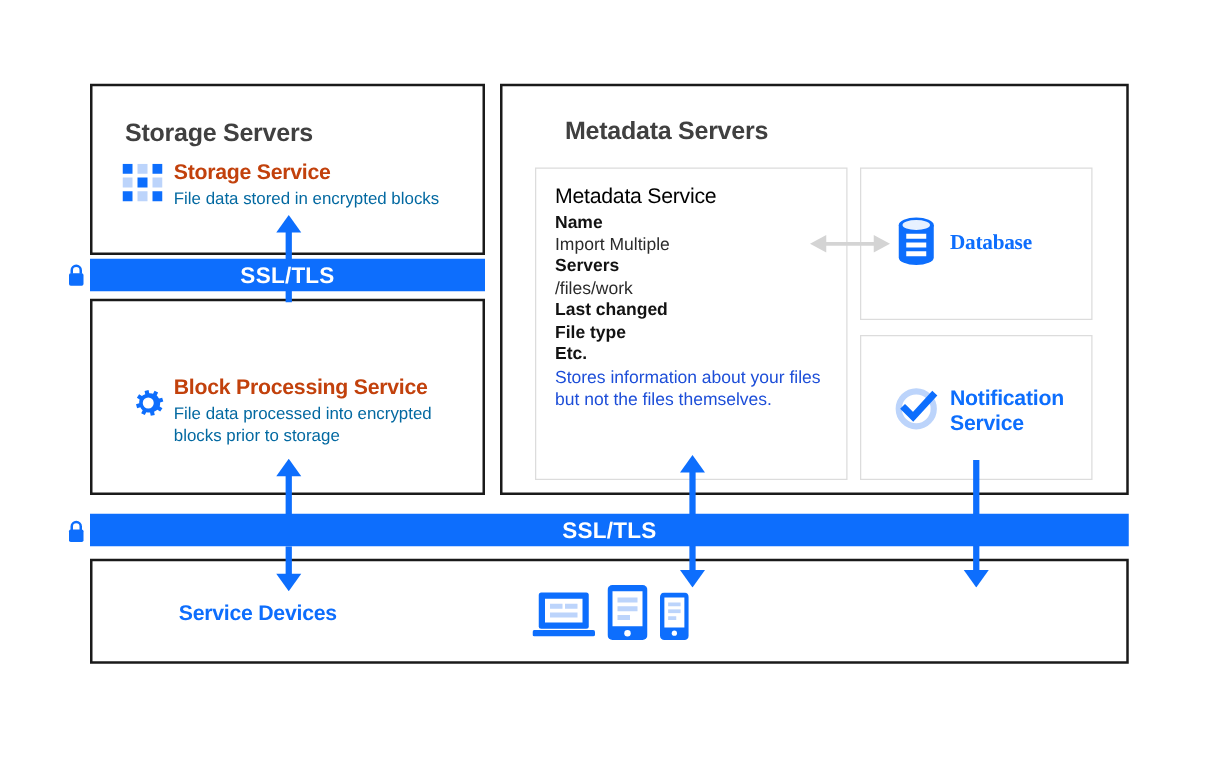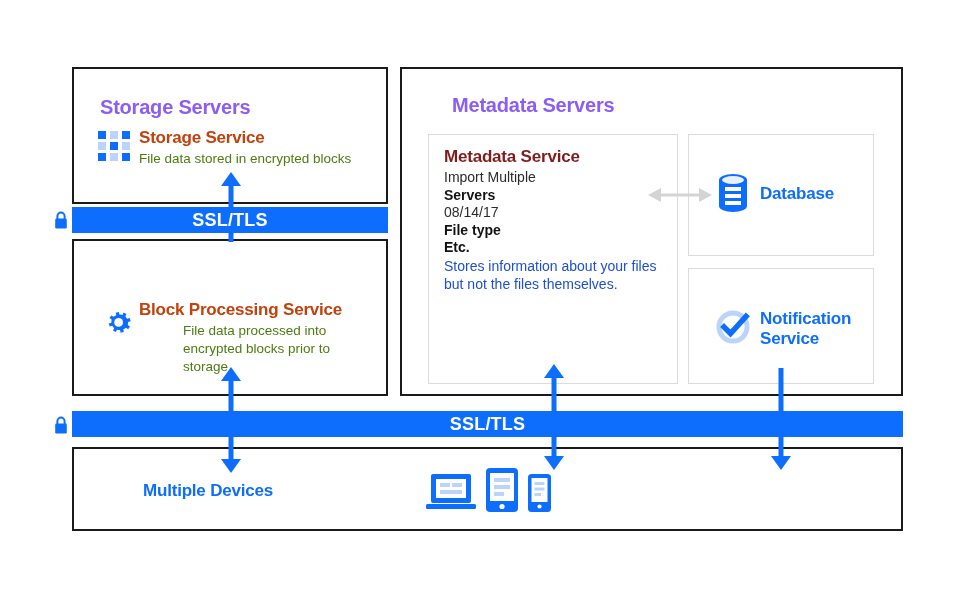--- a/index.html
+++ b/index.html
@@ -21,34 +21,34 @@
     position: absolute;
     border: 1.5px solid #dcdcdc;
     background: #ffffff;
   }
 
   
   .panel-title {
     position: absolute;
     font-size: 20px;
     font-weight: bold;
-    color: #8b5cf6;
+    color: #404040;
     letter-spacing: -0.2px;
     white-space: nowrap;
   }
   .svc-title {
     font-size: 17px;
     font-weight: bold;
     color: #c2410c;
     letter-spacing: -0.2px;
     white-space: nowrap;
   }
   .svc-desc {
     font-size: 13.5px;
-    color: #4d7c0f;
+    color: #0369a1;
     line-height: 1.35;
   }
 
   
   .ssl-bar {
     position: absolute;
     background: #0d6efd;
     color: #ffffff;
     font-size: 18px;
     font-weight: bold;
@@ -59,21 +59,21 @@
     z-index: 6;
   }
   .lock-icon { position: absolute; z-index: 7; }
 
   
   .arrow { position: absolute; z-index: 4; }
 
   
   .md-wrap { position: absolute; }
   .md-title {
-    font-size: 17px; font-weight: bold; color: #7f1d1d;
+    font-size: 17px; font-weight: normal; color: #000000;
     letter-spacing: -0.2px; margin-bottom: 2px;
   }
   .md-key {
     font-size: 14px; font-weight: bold; color: #121212;
     line-height: 1.25;
   }
   .md-val {
     font-size: 14px; color: #2b2b2b; line-height: 1.25;
   }
   .md-note {
@@ -152,44 +152,46 @@
       </g>
       <g fill="#0d6efd">
         <path d="M21.4 14.6 l-.55 -2.6 -3.2 .7 .55 2.6 a9 9 0 0 0 -2.7 1.55 l-2.2 -1.45 -1.8 2.7 2.2 1.45 a9 9 0 0 0 -.35 3.1 l-2.55 .75 .9 3.15 2.55 -.75 a9 9 0 0 0 1.9 2.45 l-1.2 2.35 2.85 1.45 1.2 -2.35 a9 9 0 0 0 3.05 .35 l.55 2.6 3.2 -.7 -.55 -2.6 a9 9 0 0 0 2.7 -1.55 l2.2 1.45 1.8 -2.7 -2.2 -1.45 a9 9 0 0 0 .35 -3.1 l2.55 -.75 -.9 -3.15 -2.55 .75 a9 9 0 0 0 -1.9 -2.45 l1.2 -2.35 -2.85 -1.45 -1.2 2.35 a9 9 0 0 0 -3.05 -.35z"></path>
         <circle cx="20.6" cy="22.4" r="4.4" fill="#ffffff"></circle>
       </g>
     </svg>
   </div>
 
   <div style="position:absolute; left:139px; top:300px; width:235px;">
     <div class="svc-title">Block Processing Service</div>
-    <div class="svc-desc" style="margin-top:2px;margin-left:44px;">File data processed into encrypted blocks prior to storage</div>
+    <div class="svc-desc" style="margin-top:2px;">File data processed into encrypted blocks prior to storage</div>
   </div>
 
   <div class="arrow" style="left:220px; top:367px;">
     <svg width="22" height="50" viewBox="0 0 22 50">
       <line x1="11" y1="50" x2="11" y2="12" stroke="#0d6efd" stroke-width="5"></line>
       <polygon points="11,0 21,14 1,14" fill="#0d6efd"></polygon>
     </svg>
   </div>
 
   <div class="box" style="left:400px; top:67px; width:503px; height:329px;"></div>
 
   <div class="panel-title" style="left:428px; top:94px;margin-left:24px;">Metadata Servers</div>
 
   <div class="inner-box" style="left:428px; top:134px; width:250px; height:250px;"></div>
 
   <div class="md-wrap" style="left:444px; top:147px; width:228px;">
     <div class="md-title">Metadata Service</div>
 
+    <div class="md-key">Name</div>
     <div class="md-val">Import Multiple</div>
 
     <div class="md-key">Servers</div>
-
-    <div class="md-val">08/14/17</div>
+    <div class="md-val">/files/work</div>
+
+    <div class="md-key">Last changed</div>
 
     <div class="md-key">File type</div>
 
     <div class="md-key">Etc.</div>
 
     <div class="md-note">Stores information about your files but not the files themselves.</div>
   </div>
 
   <div class="arrow" style="left:648px; top:186px;">
     <svg width="64" height="18" viewBox="0 0 64 18">
@@ -204,21 +206,21 @@
   <div class="icon-slot" style="left:716px; top:172px;">
     <svg width="34" height="42" viewBox="0 0 34 42">
       <path d="M3 8 v26 a14 6 0 0 0 28 0 V8z" fill="#0d6efd"></path>
       <ellipse cx="17" cy="8" rx="14" ry="6" fill="#0d6efd"></ellipse>
       <ellipse cx="17" cy="8" rx="11" ry="4" fill="#ffffff" opacity="0.9"></ellipse>
       <rect x="9" y="15" width="16" height="4" fill="#ffffff"></rect>
       <rect x="9" y="22" width="16" height="4" fill="#ffffff"></rect>
       <rect x="9" y="29" width="16" height="4" fill="#ffffff"></rect>
     </svg>
   </div>
-  <div class="right-label" style="left:760px; top:184px;">Database</div>
+  <div class="right-label" style="left:760px; top:184px;font-family:Liberation Serif, serif;">Database</div>
 
   <div class="inner-box" style="left:688px; top:268px; width:186px; height:116px;"></div>
 
   <div class="icon-slot" style="left:714px; top:308px;">
     <svg width="38" height="38" viewBox="0 0 38 38">
       <circle cx="19" cy="19" r="14" fill="none" stroke="#bcd4fb" stroke-width="5"></circle>
       <path d="M10 19 l6.5 6.5 L32 8.5" fill="none" stroke="#0d6efd" stroke-width="5.5" stroke-linecap="square" stroke-linejoin="miter"></path>
     </svg>
   </div>
   <div class="right-label" style="left:760px; top:309px;">
@@ -253,21 +255,21 @@
 
   <div class="box" style="left:72px; top:447px; width:831px; height:84px;"></div>
 
   <div class="arrow" style="left:220px; top:437px;">
     <svg width="22" height="36" viewBox="0 0 22 36">
       <line x1="11" y1="0" x2="11" y2="24" stroke="#0d6efd" stroke-width="5"></line>
       <polygon points="11,36 21,22 1,22" fill="#0d6efd"></polygon>
     </svg>
   </div>
 
-  <div class="mdev-label" style="left:143px; top:481px;">Multiple Devices</div>
+  <div class="mdev-label" style="left:143px; top:481px;">Service Devices</div>
 
   <div class="devices-row" style="left:426px; top:468px;">
 
     <div class="icon-slot" style="position:relative;">
       <svg width="50" height="40" viewBox="0 0 50 40">
         <rect x="5" y="2" width="40" height="29" rx="2" fill="#0d6efd"></rect>
         <rect x="10" y="7" width="30" height="19" fill="#ffffff"></rect>
         <rect x="14" y="11" width="10" height="4" fill="#bcd4fb"></rect>
         <rect x="26" y="11" width="10" height="4" fill="#bcd4fb"></rect>
         <rect x="14" y="18" width="22" height="4" fill="#bcd4fb"></rect>

